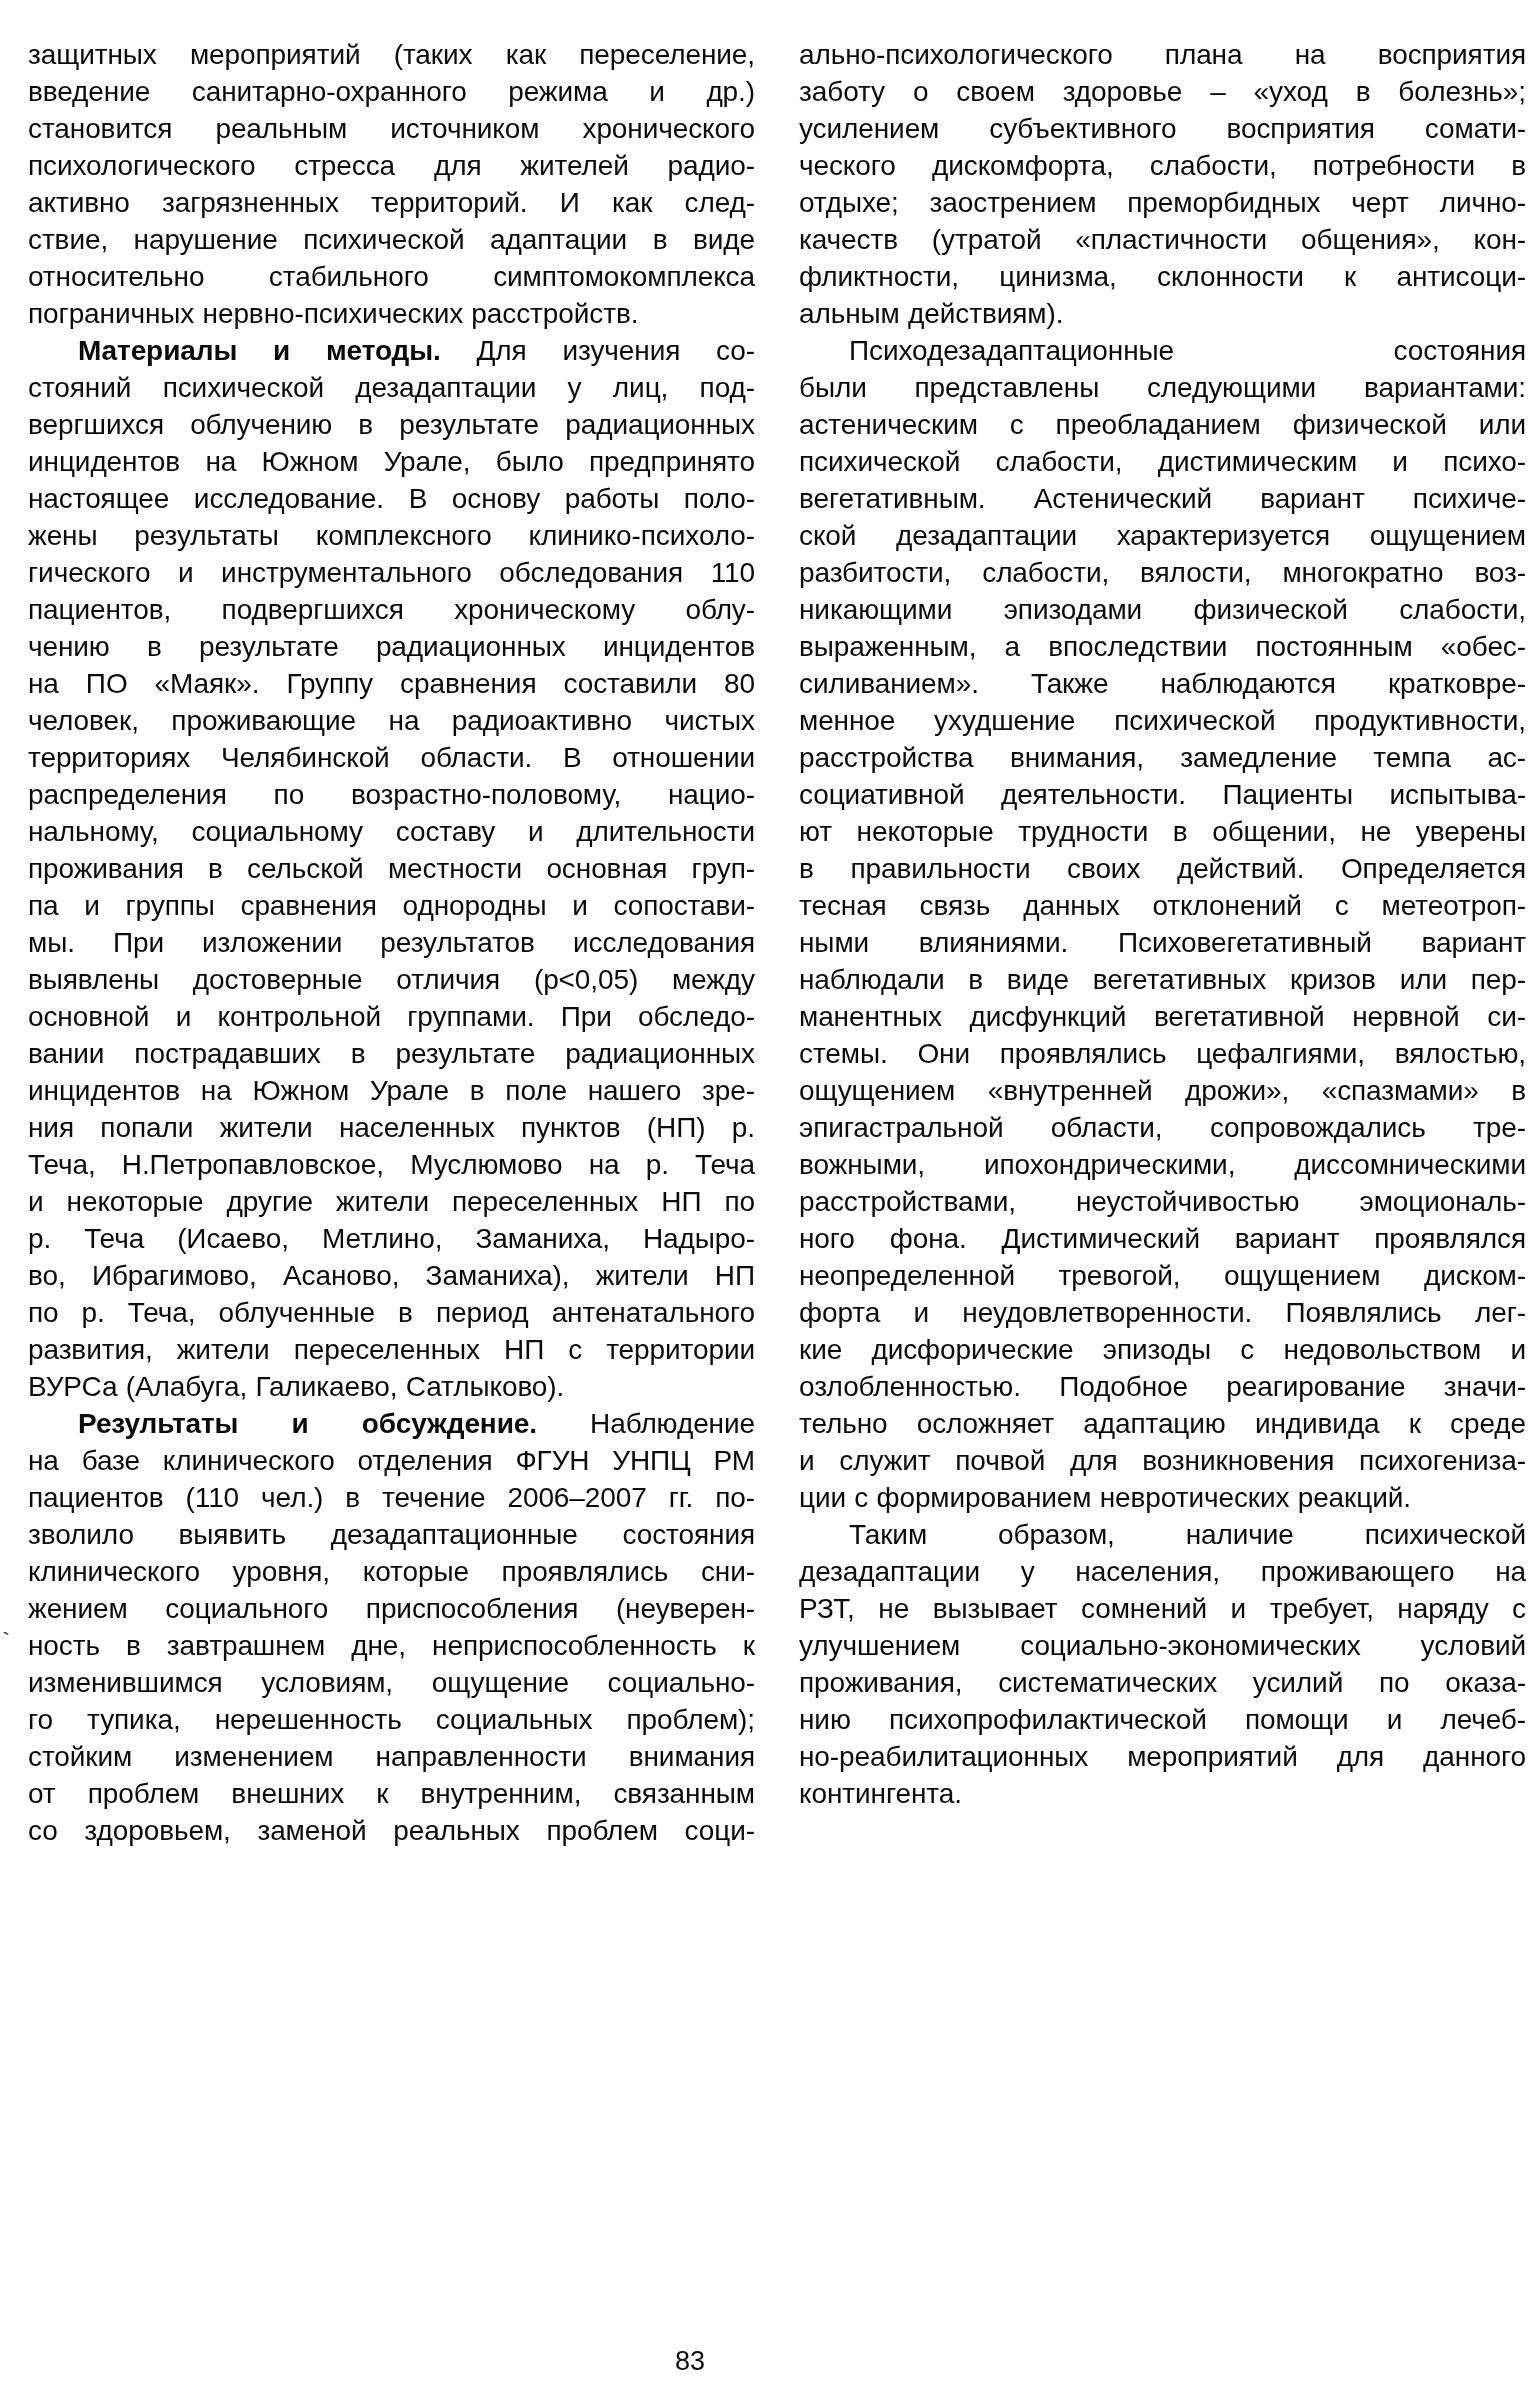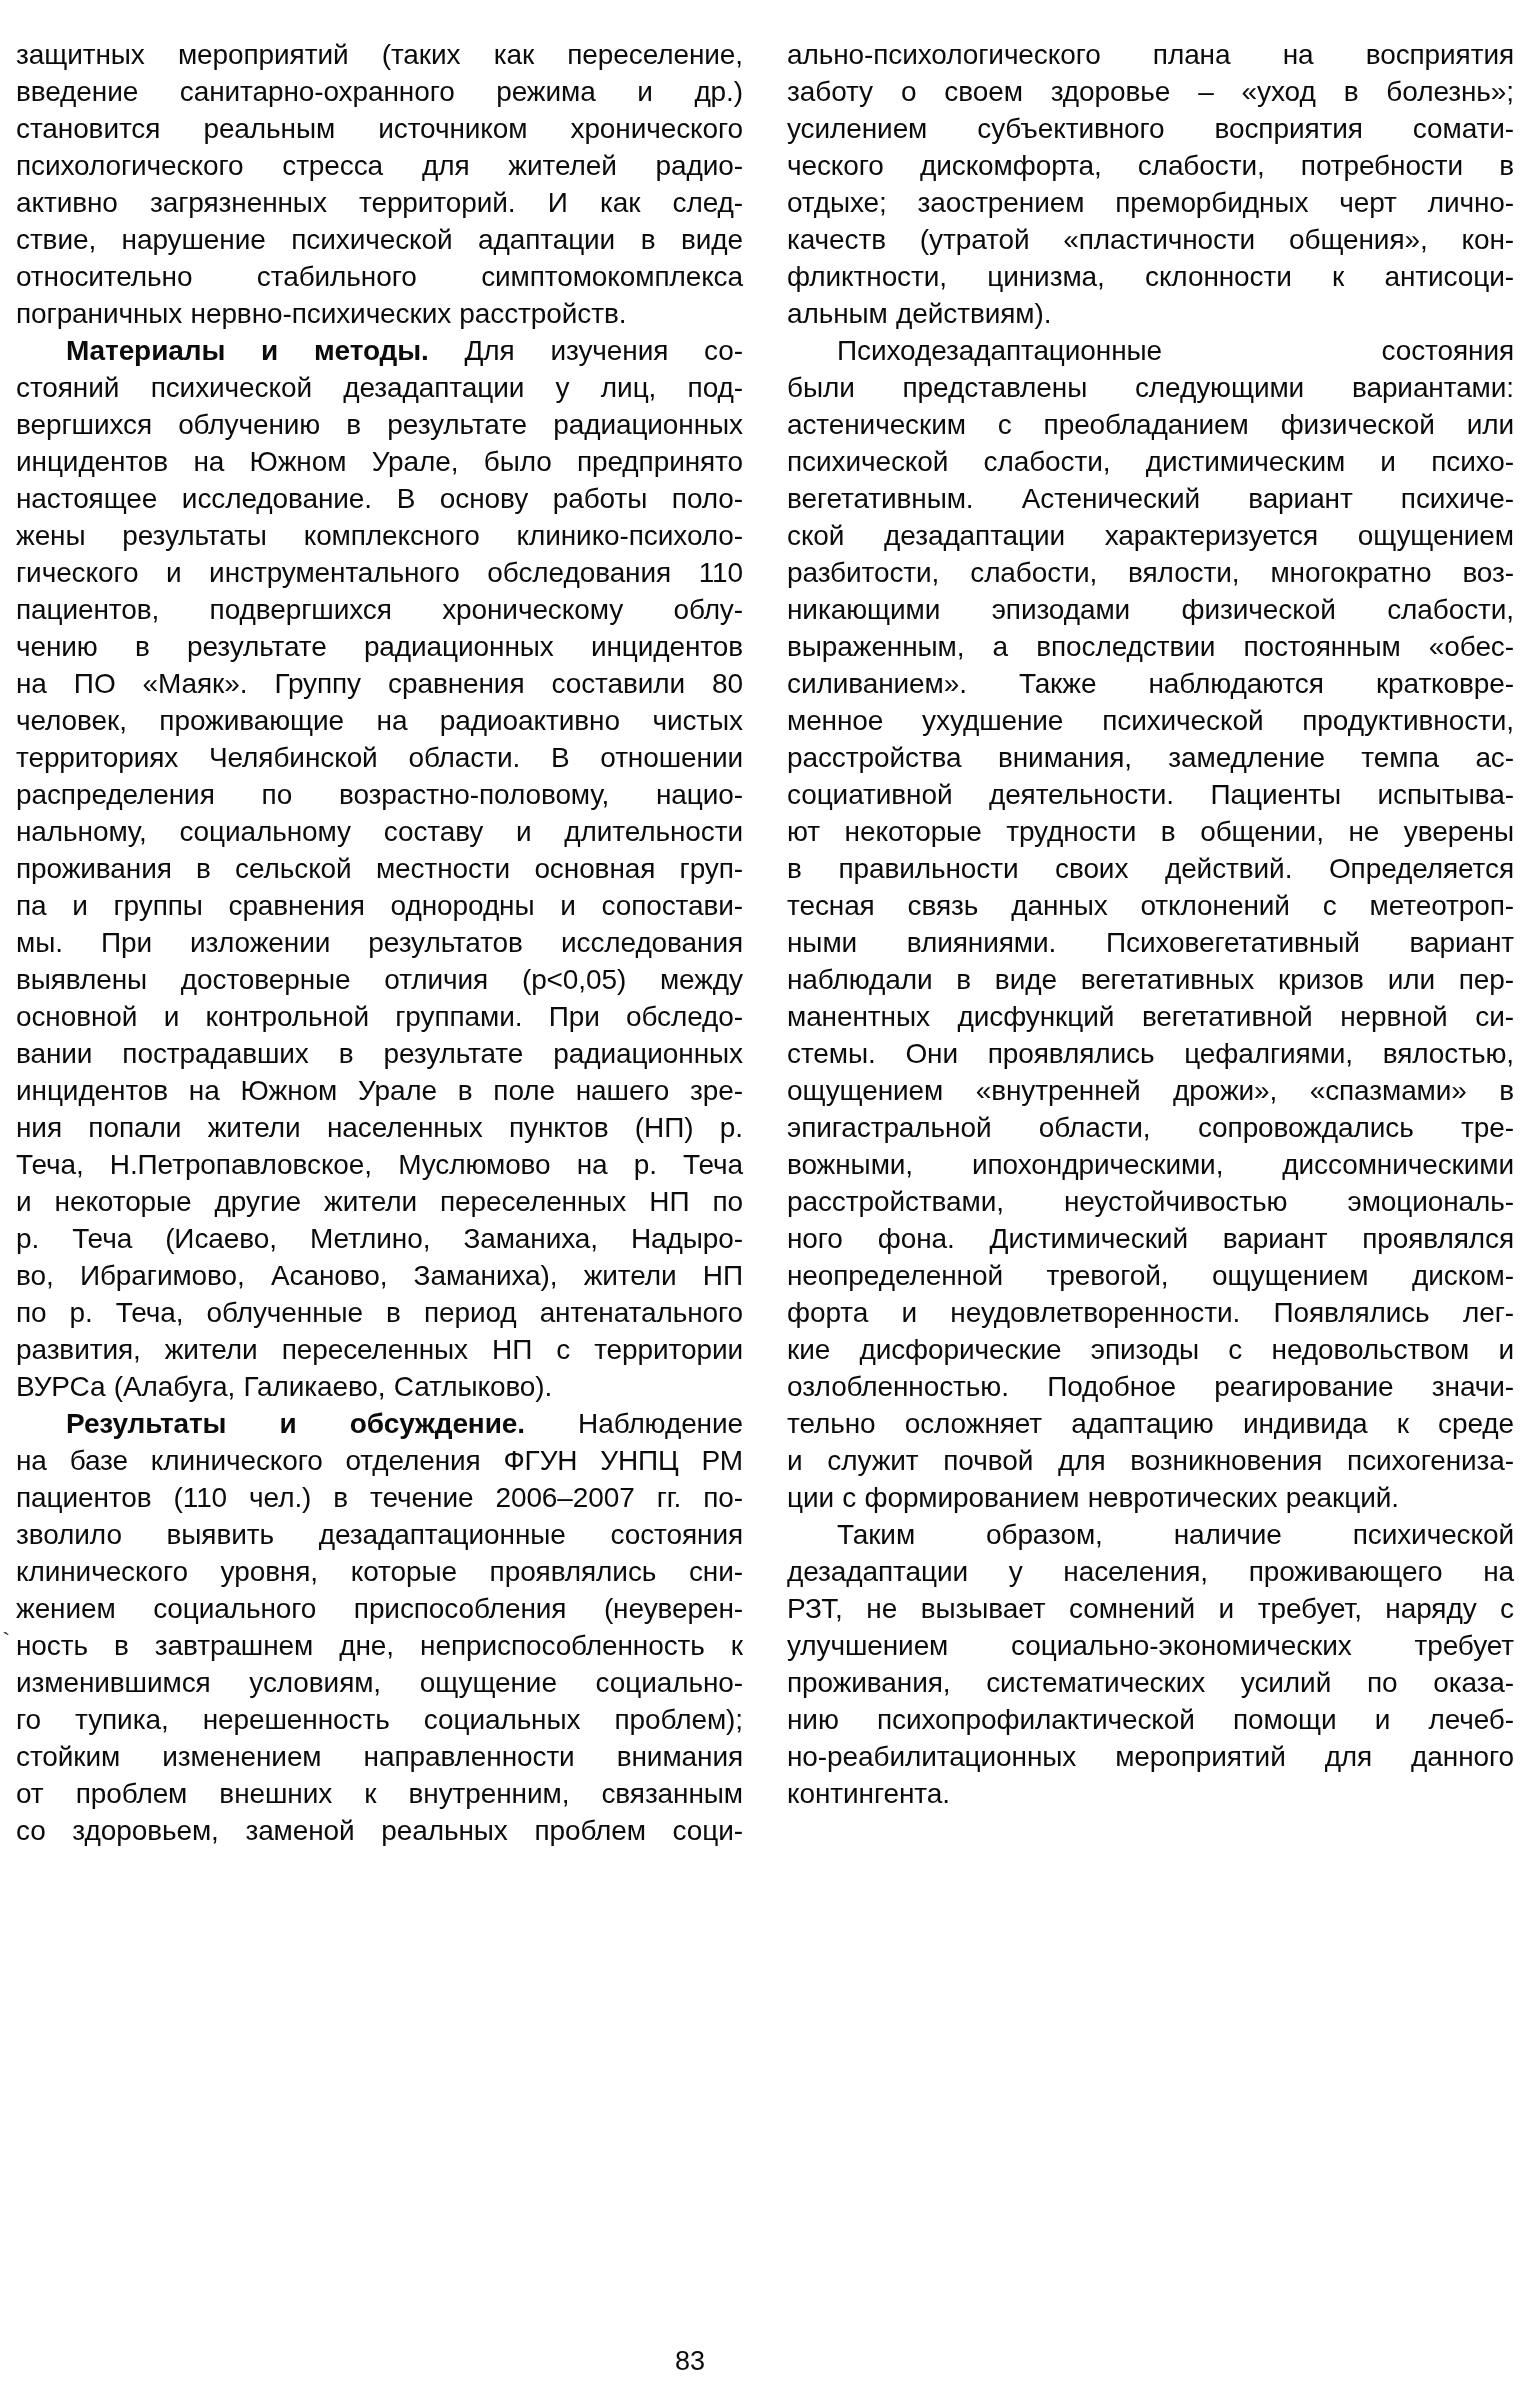--- a/index.html
+++ b/index.html
@@ -9,20 +9,21 @@
     height: 2401px;
     background: #ffffff;
     font-family: "Liberation Sans", sans-serif;
     color: #0b0b0b;
     overflow: hidden;
   }
   .col {
     position: absolute;
     top: 36px;
     width: 727px;
+    margin-left: 12px;
   }
   .col-left  { left: 16px; }
   .col-right { left: 787px; }
   .line {
     height: 37px;
     line-height: 37px;
     font-size: 28px;
     letter-spacing: -0.1px;
     text-align: justify;
     text-align-last: justify;
@@ -153,21 +154,21 @@
         <div class="line">кие дисфорические эпизоды с недовольством и</div>
         <div class="line">озлобленностью. Подобное реагирование значи-</div>
         <div class="line">тельно осложняет адаптацию индивида к среде</div>
         <div class="line">и служит почвой для возникновения психогениза-</div>
         <div class="line last">ции с формированием невротических реакций.</div>
       </div>
       <div>
         <div class="line indent">Таким образом, наличие психической</div>
         <div class="line">дезадаптации у населения, проживающего на</div>
         <div class="line">РЗТ, не вызывает сомнений и требует, наряду с</div>
-        <div class="line">улучшением социально-экономических требует</div>
+        <div class="line">улучшением социально-экономических условий</div>
         <div class="line">проживания, систематических усилий по оказа-</div>
         <div class="line">нию психопрофилактической помощи и лечеб-</div>
         <div class="line">но-реабилитационных мероприятий для данного</div>
         <div class="line last">контингента.</div>
       </div>
     </div>
   <div class="artifact">`</div>
   <div class="page-number">83</div>
 </div>
 

